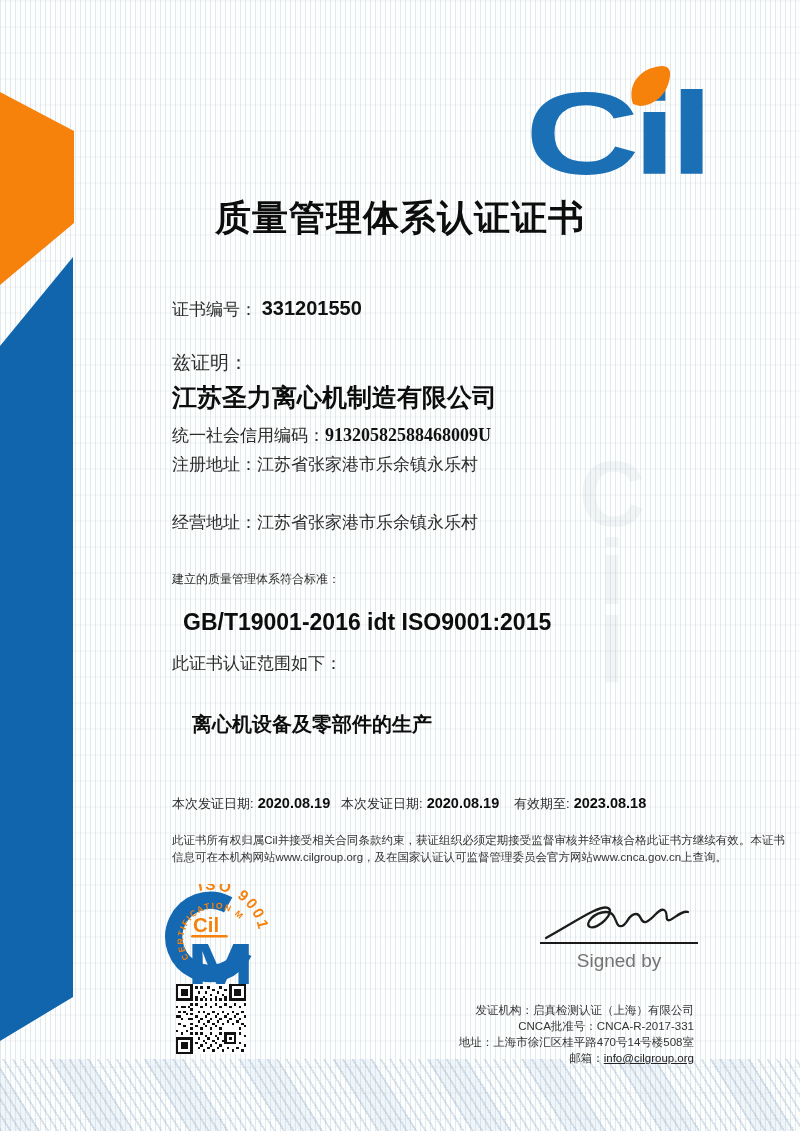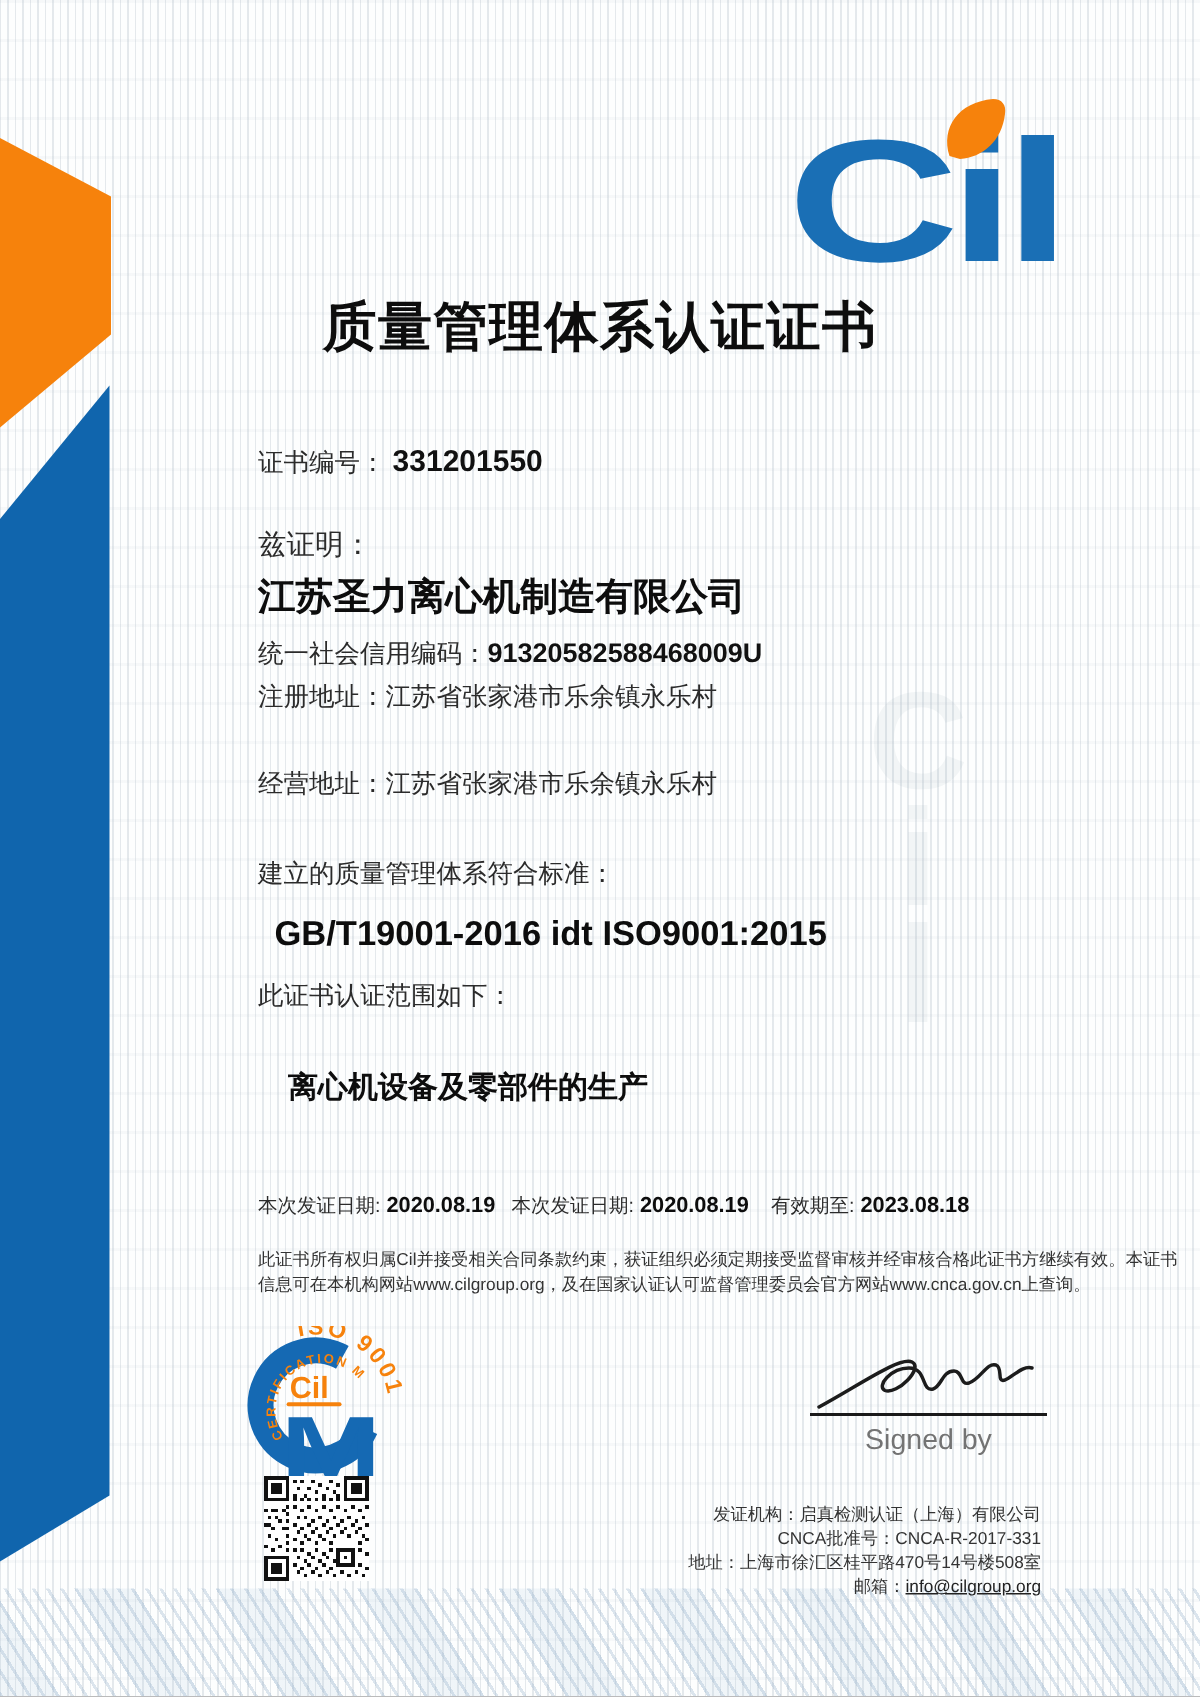--- a/index.html
+++ b/index.html
@@ -33,25 +33,25 @@
     position:absolute;left:0;top:194px;width:800px;text-align:center;
     font-size:36px;font-weight:700;color:#0d0d0d;letter-spacing:1px;
   }
   .row{position:absolute;left:172px;white-space:nowrap;}
   .lbl{font-size:17px;color:#2b2b2b;}
   .val-bold{font-weight:bold;color:#111;}
   .certno{top:297px;font-size:17px;}
   .certno .val-bold{font-size:20px;}
   .certify{top:350px;font-size:19px;}
   .company-name{top:381px;font-size:25px;font-weight:bold;color:#0d0d0d;}
-  .credit{top:424px;font-size:17px;}
+  .credit{top:424px;font-size:17px;font-family:Liberation Serif, serif;}
   .credit .val-bold{font-size:18px;}
   .regaddr{top:453px;font-size:17px;}
   .bizaddr{top:511px;font-size:17px;}
-  .stdintro{top:571px;font-size:17px;}
+  .stdintro{top:571px;font-size:12px;}
   .stdcode{top:609px;left:183px;font-size:23px;font-weight:bold;color:#0d0d0d;}
   .scopeintro{top:652px;font-size:17px;}
   .scope{top:711px;left:192px;font-size:20px;font-weight:bold;color:#0d0d0d;}
   .date-item{position:absolute;top:795px;white-space:nowrap;font-size:13px;color:#2b2b2b;}
   .date-item b{font-size:14.5px;color:#0d0d0d;margin-left:4px;}
   .d1{left:172px;}.d2{left:341px;}.d3{left:514px;}
   .legal{
     position:absolute;left:172px;top:832px;width:613px;
     font-size:11.5px;line-height:17px;color:#333;text-align:justify;
   }

